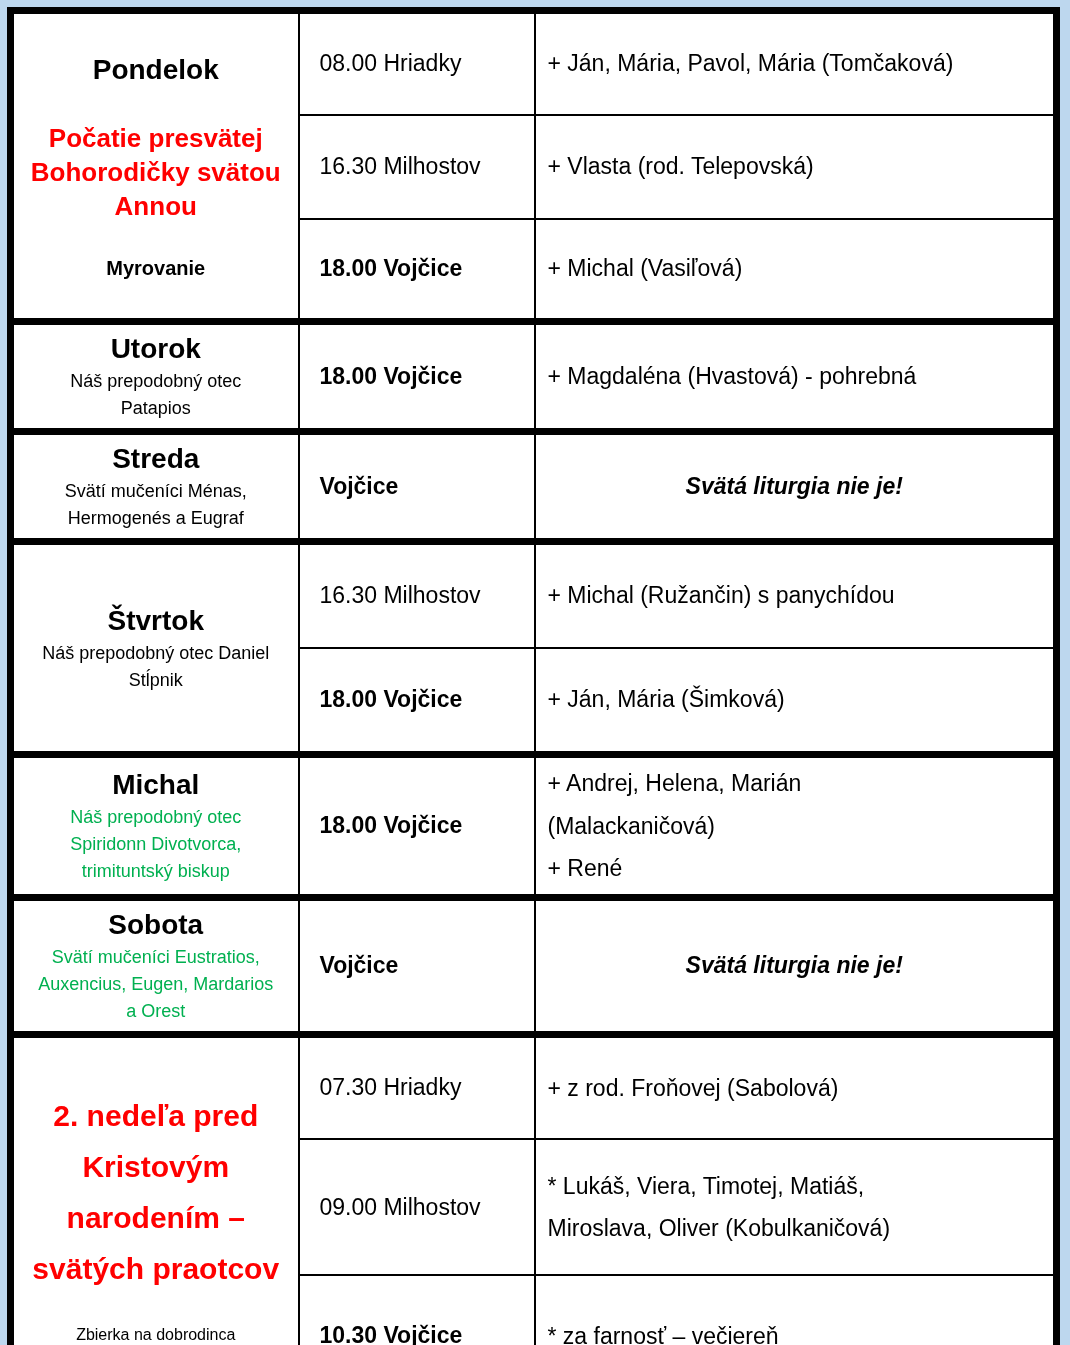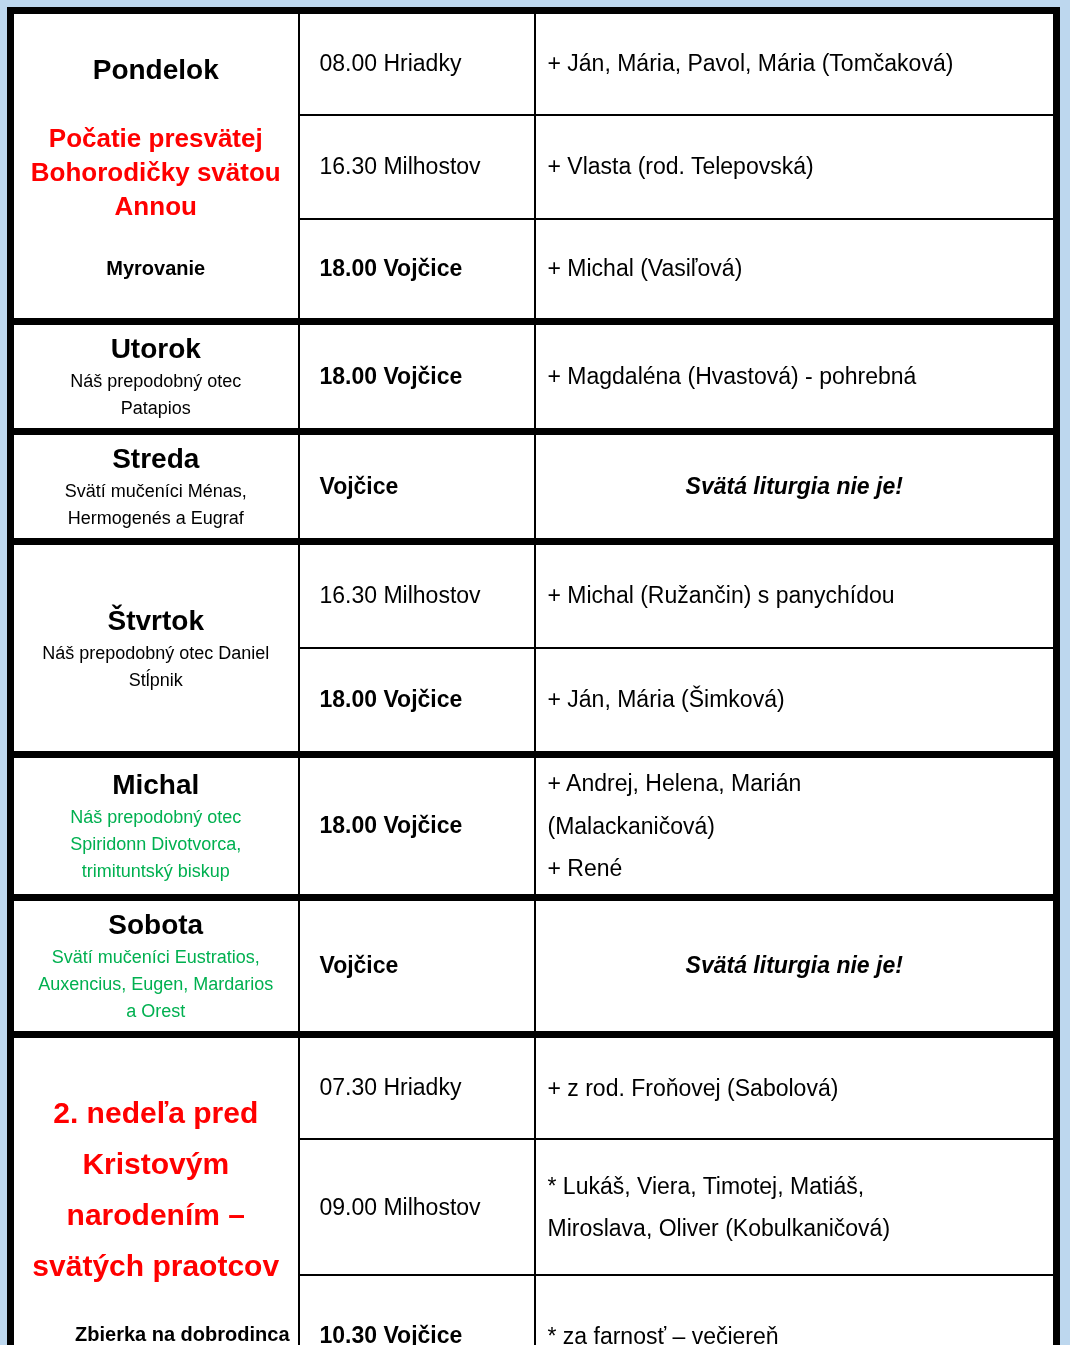--- a/index.html
+++ b/index.html
@@ -35,21 +35,21 @@
   .day-sub.green { color: var(--green, #00b050); }
   .feast {
     font-size: 26px; font-weight: 700; line-height: 1.32;
     color: var(--red, #ff0000); white-space: pre-line; margin: 34px 0;
   }
   .day-note { font-size: 20px; font-weight: 700; text-align: center; }
   .sunday-title {
     font-size: 30px; font-weight: 700; line-height: 1.7;
     color: var(--red, #ff0000); white-space: pre-line;
   }
-  .sunday-note { font-size: 20px; font-weight: 700; margin-top: 32px; text-align: right; }
+  .sunday-note { font-size: 16px; font-weight: 400; margin-top: 32px; }
 
   td.time { font-size: 23px; padding: 4px 6px 4px 20px; }
   td.time.bold { font-weight: 700; }
   td.intent { font-size: 23px; line-height: 1.85; padding: 4px 10px 4px 12px; white-space: pre-line; }
   td.intent.nolit {
     text-align: center; font-weight: 700; font-style: italic; padding: 4px 6px;
     white-space: normal;
   }
 </style>
 </head>

